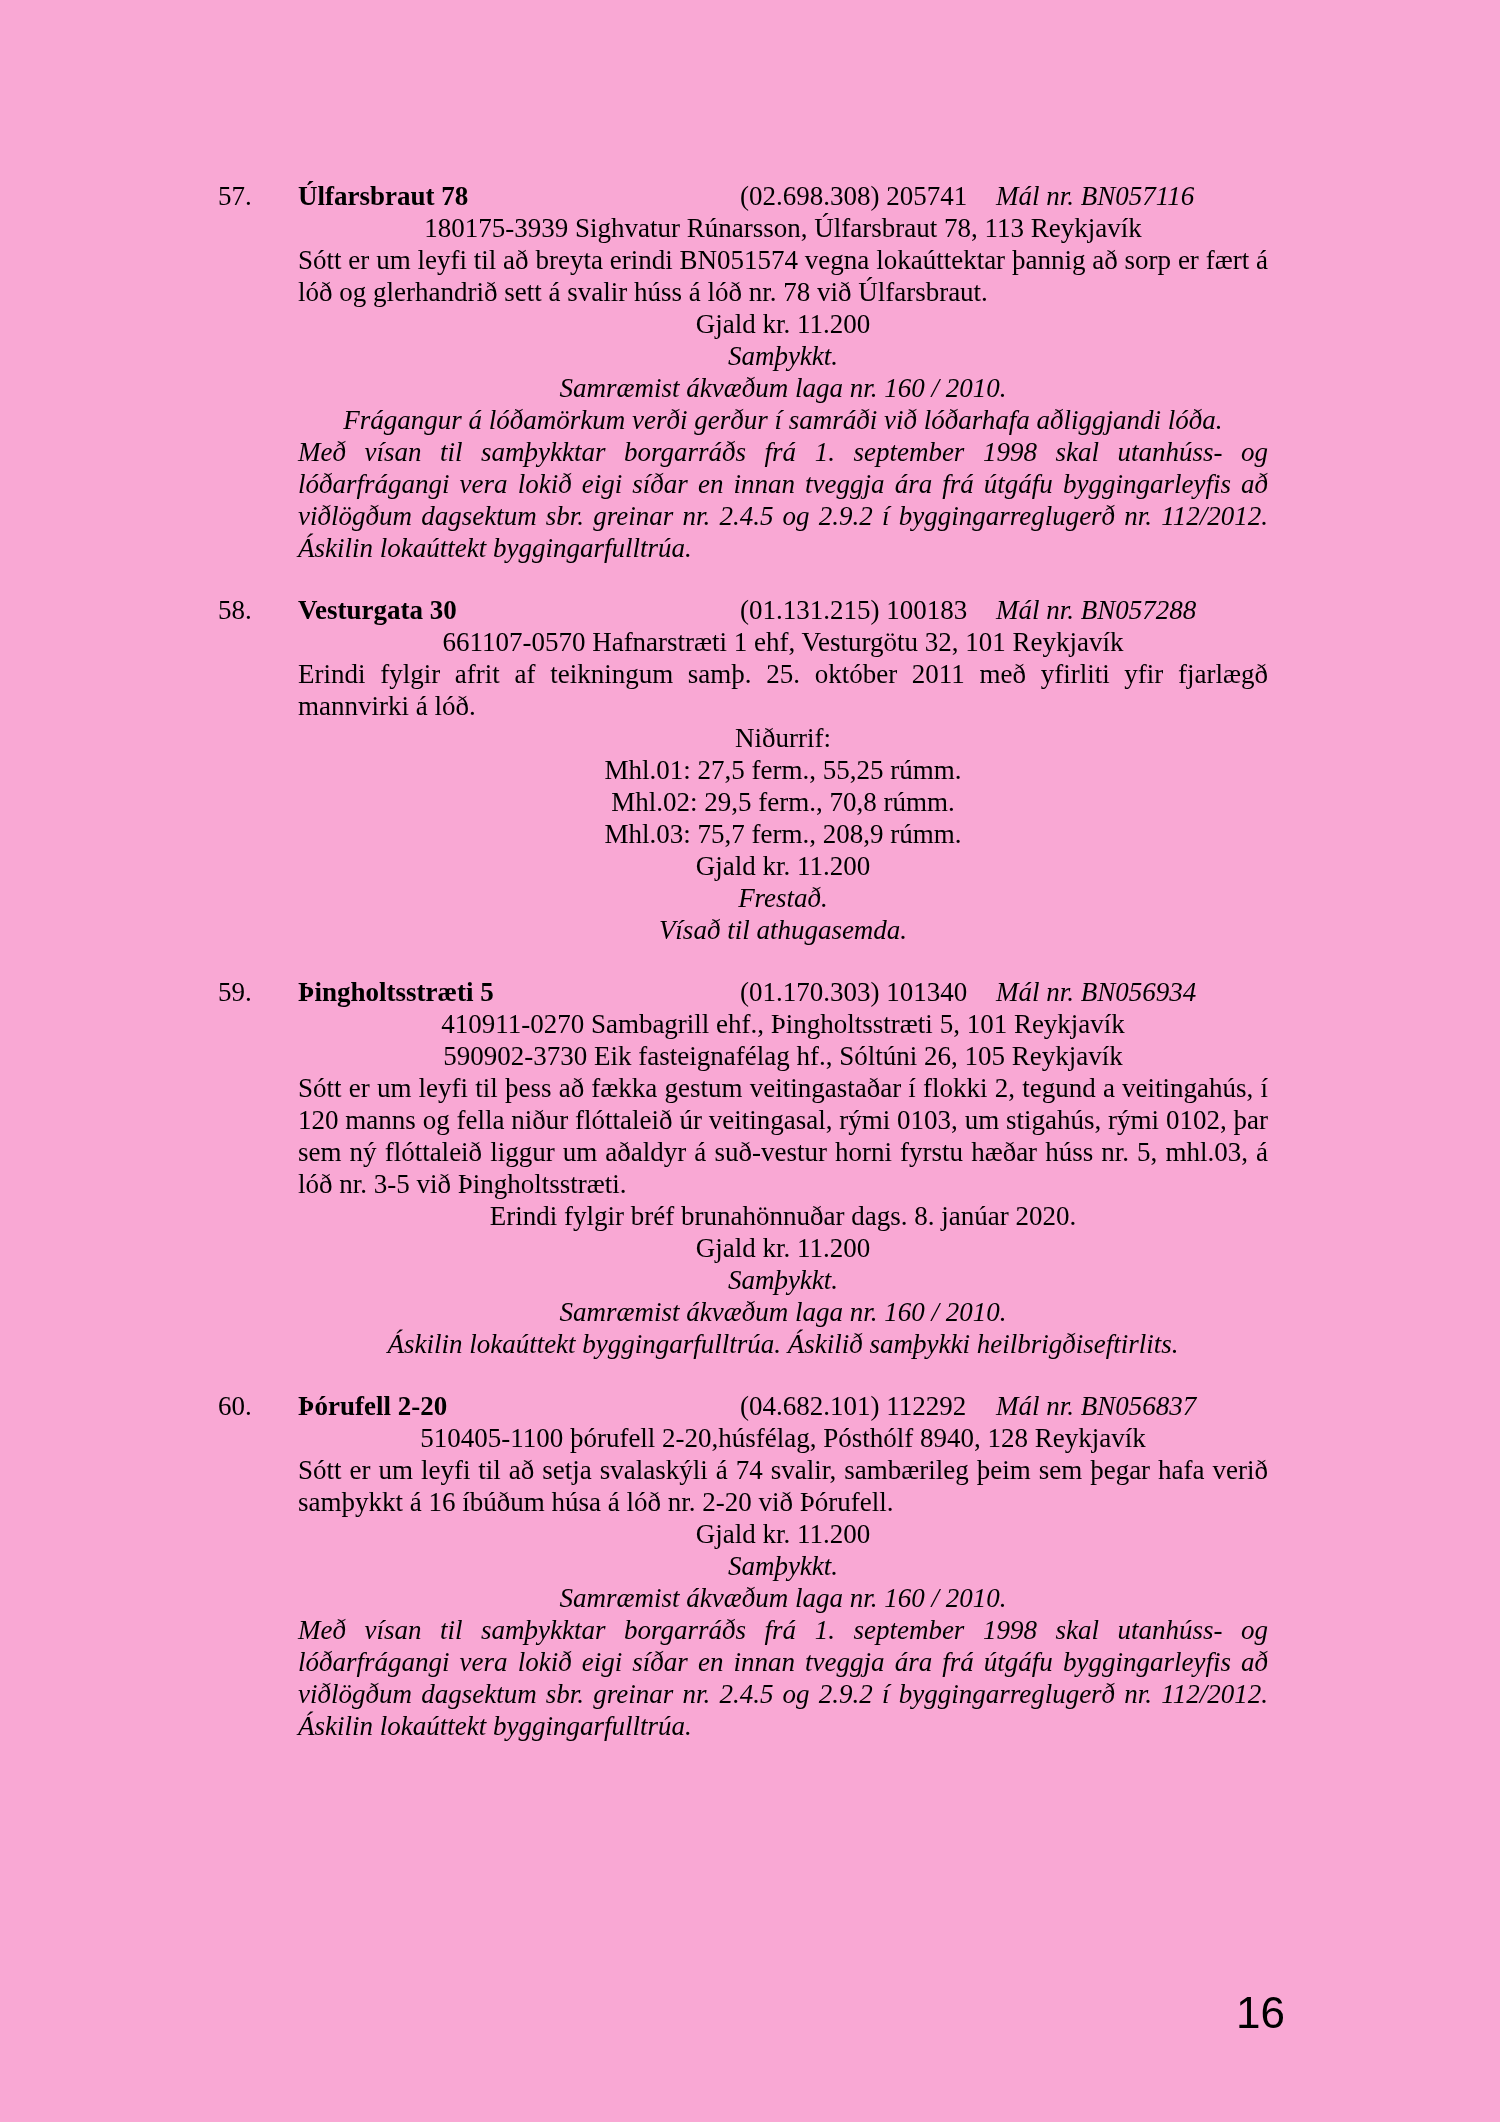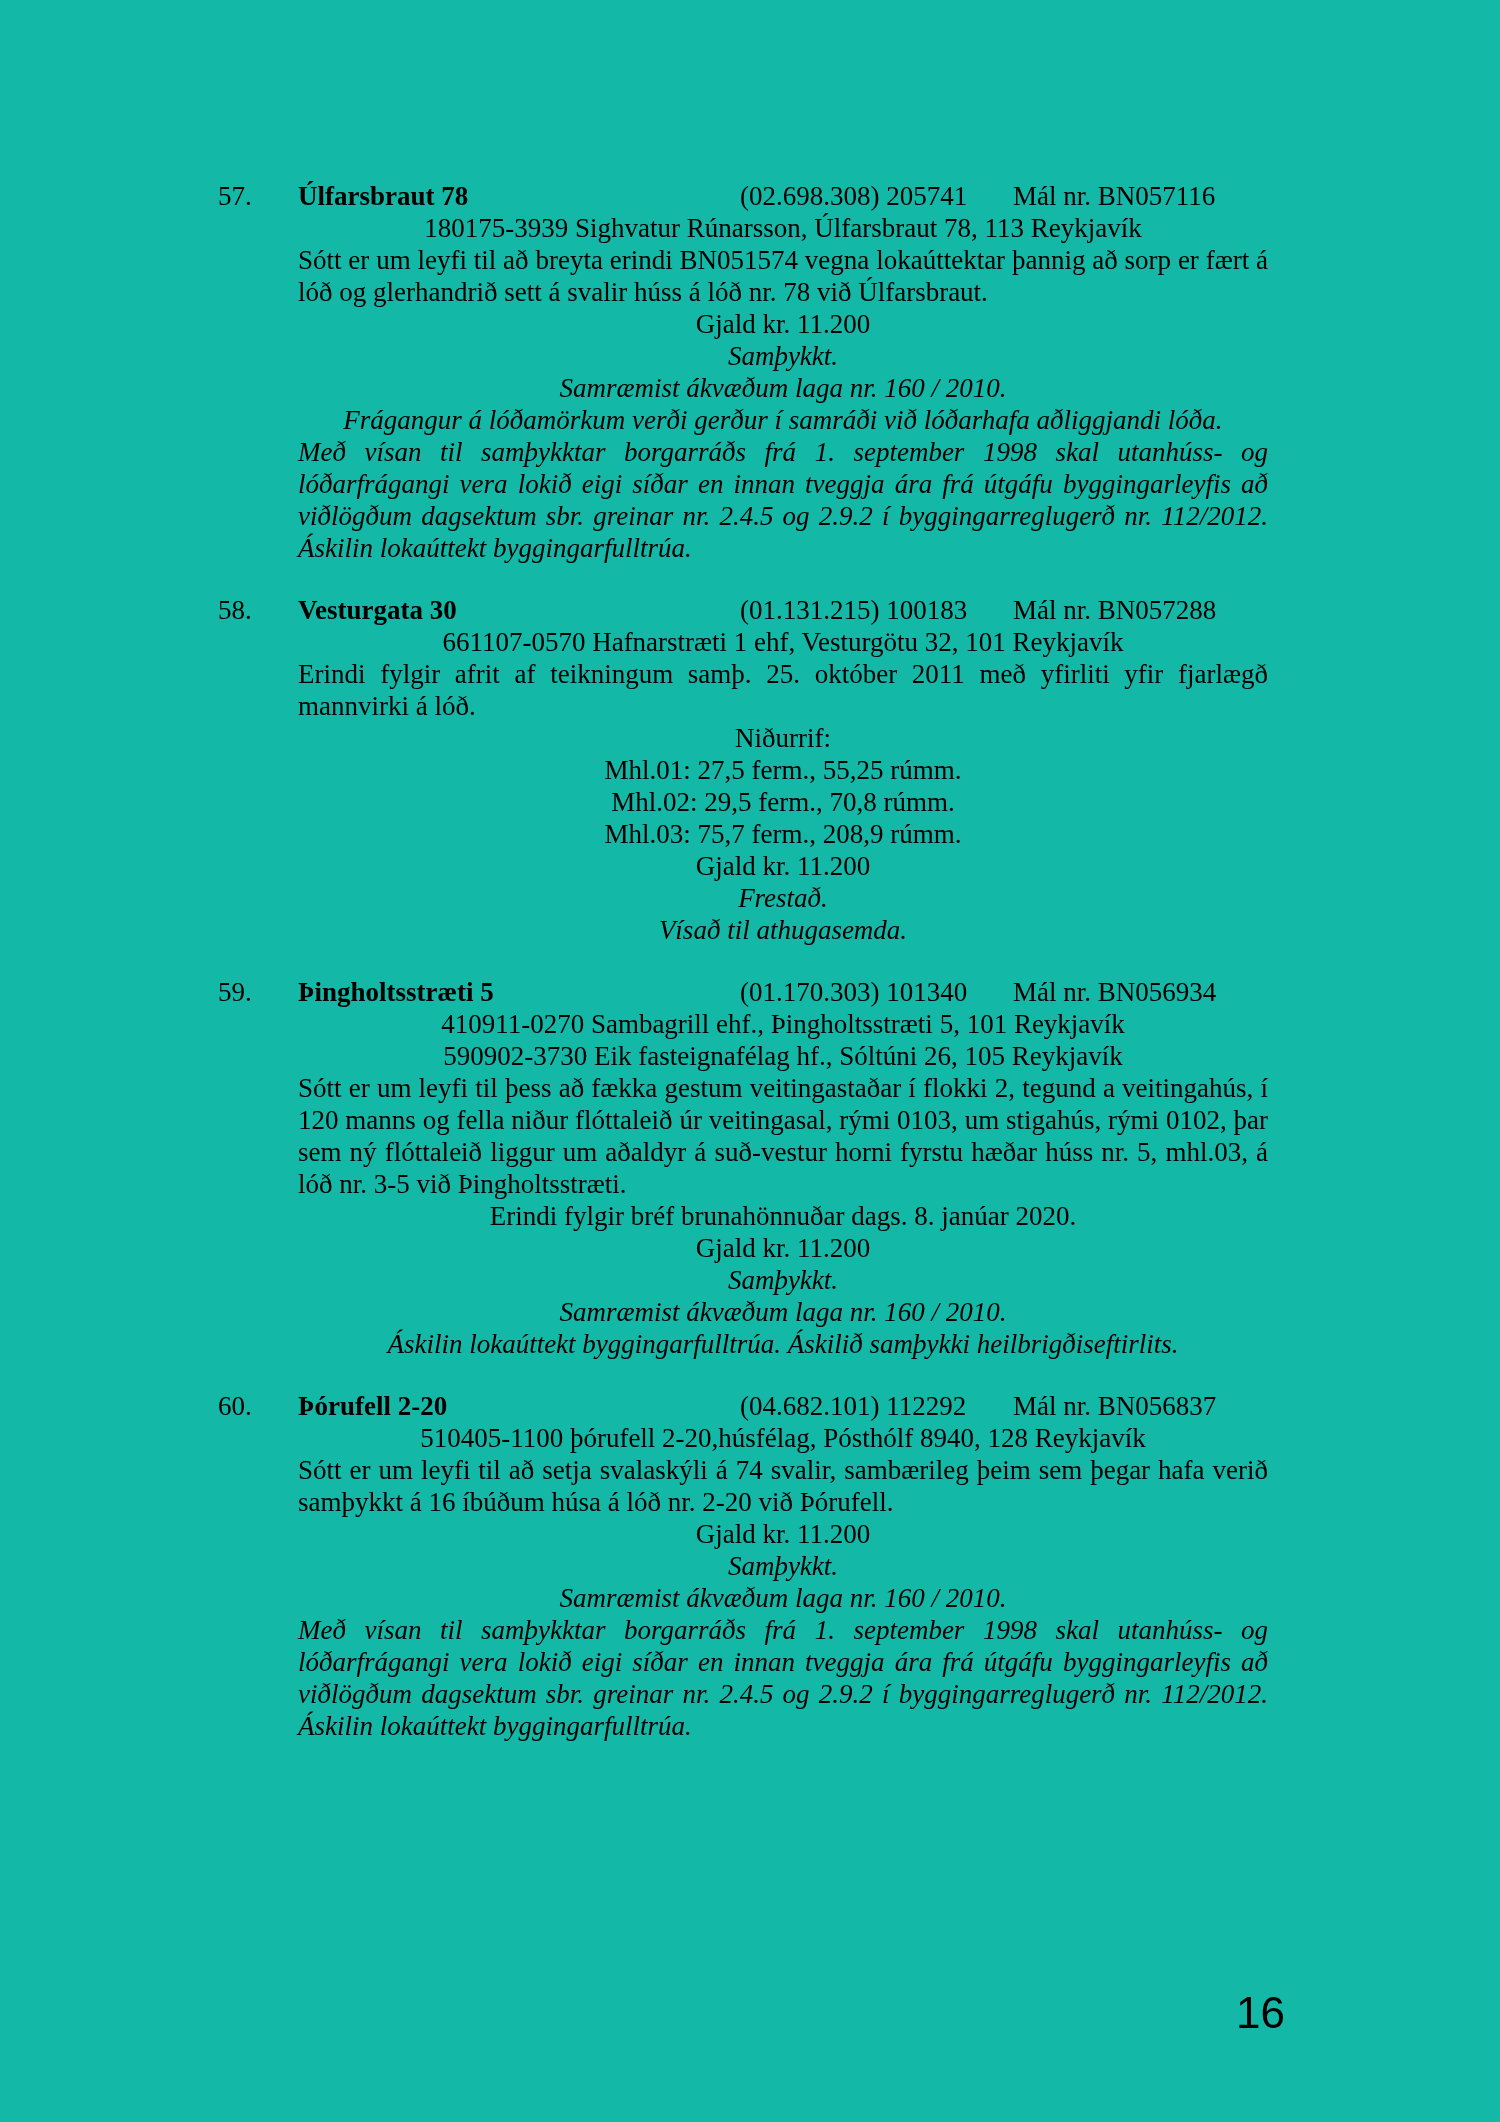--- a/index.html
+++ b/index.html
@@ -4,21 +4,21 @@
 <style>
   html, body {
     margin: 0;
     padding: 0;
     background: #ffffff;
   }
   .page {
     position: relative;
     width: 1500px;
     height: 2122px;
-    background: #14b8a6;
+    background: #f9a8d4;
     box-sizing: border-box;
     padding: 180px 0 0 218px;
     font-family: "Liberation Serif", serif;
     font-size: 27px;
     line-height: 32px;
     color: #000000;
     overflow: hidden;
   }
   .items-list { width: 1050px; }
   .item {
@@ -44,22 +44,23 @@
     top: 0;
     font-weight: bold;
   }
   .item-reference {
     position: absolute;
     left: 442px;
     top: 0;
   }
   .item-case {
     position: absolute;
-    left: 715px;
+    left: 698px;
     top: 0;
+    font-style: italic;
   }
   .item-body p {
     margin: 0;
     text-align: center;
   }
   .item-body p.justify,
   .item-body p.justify-italic {
     text-align: justify;
   }
   .item-body p.italic,

